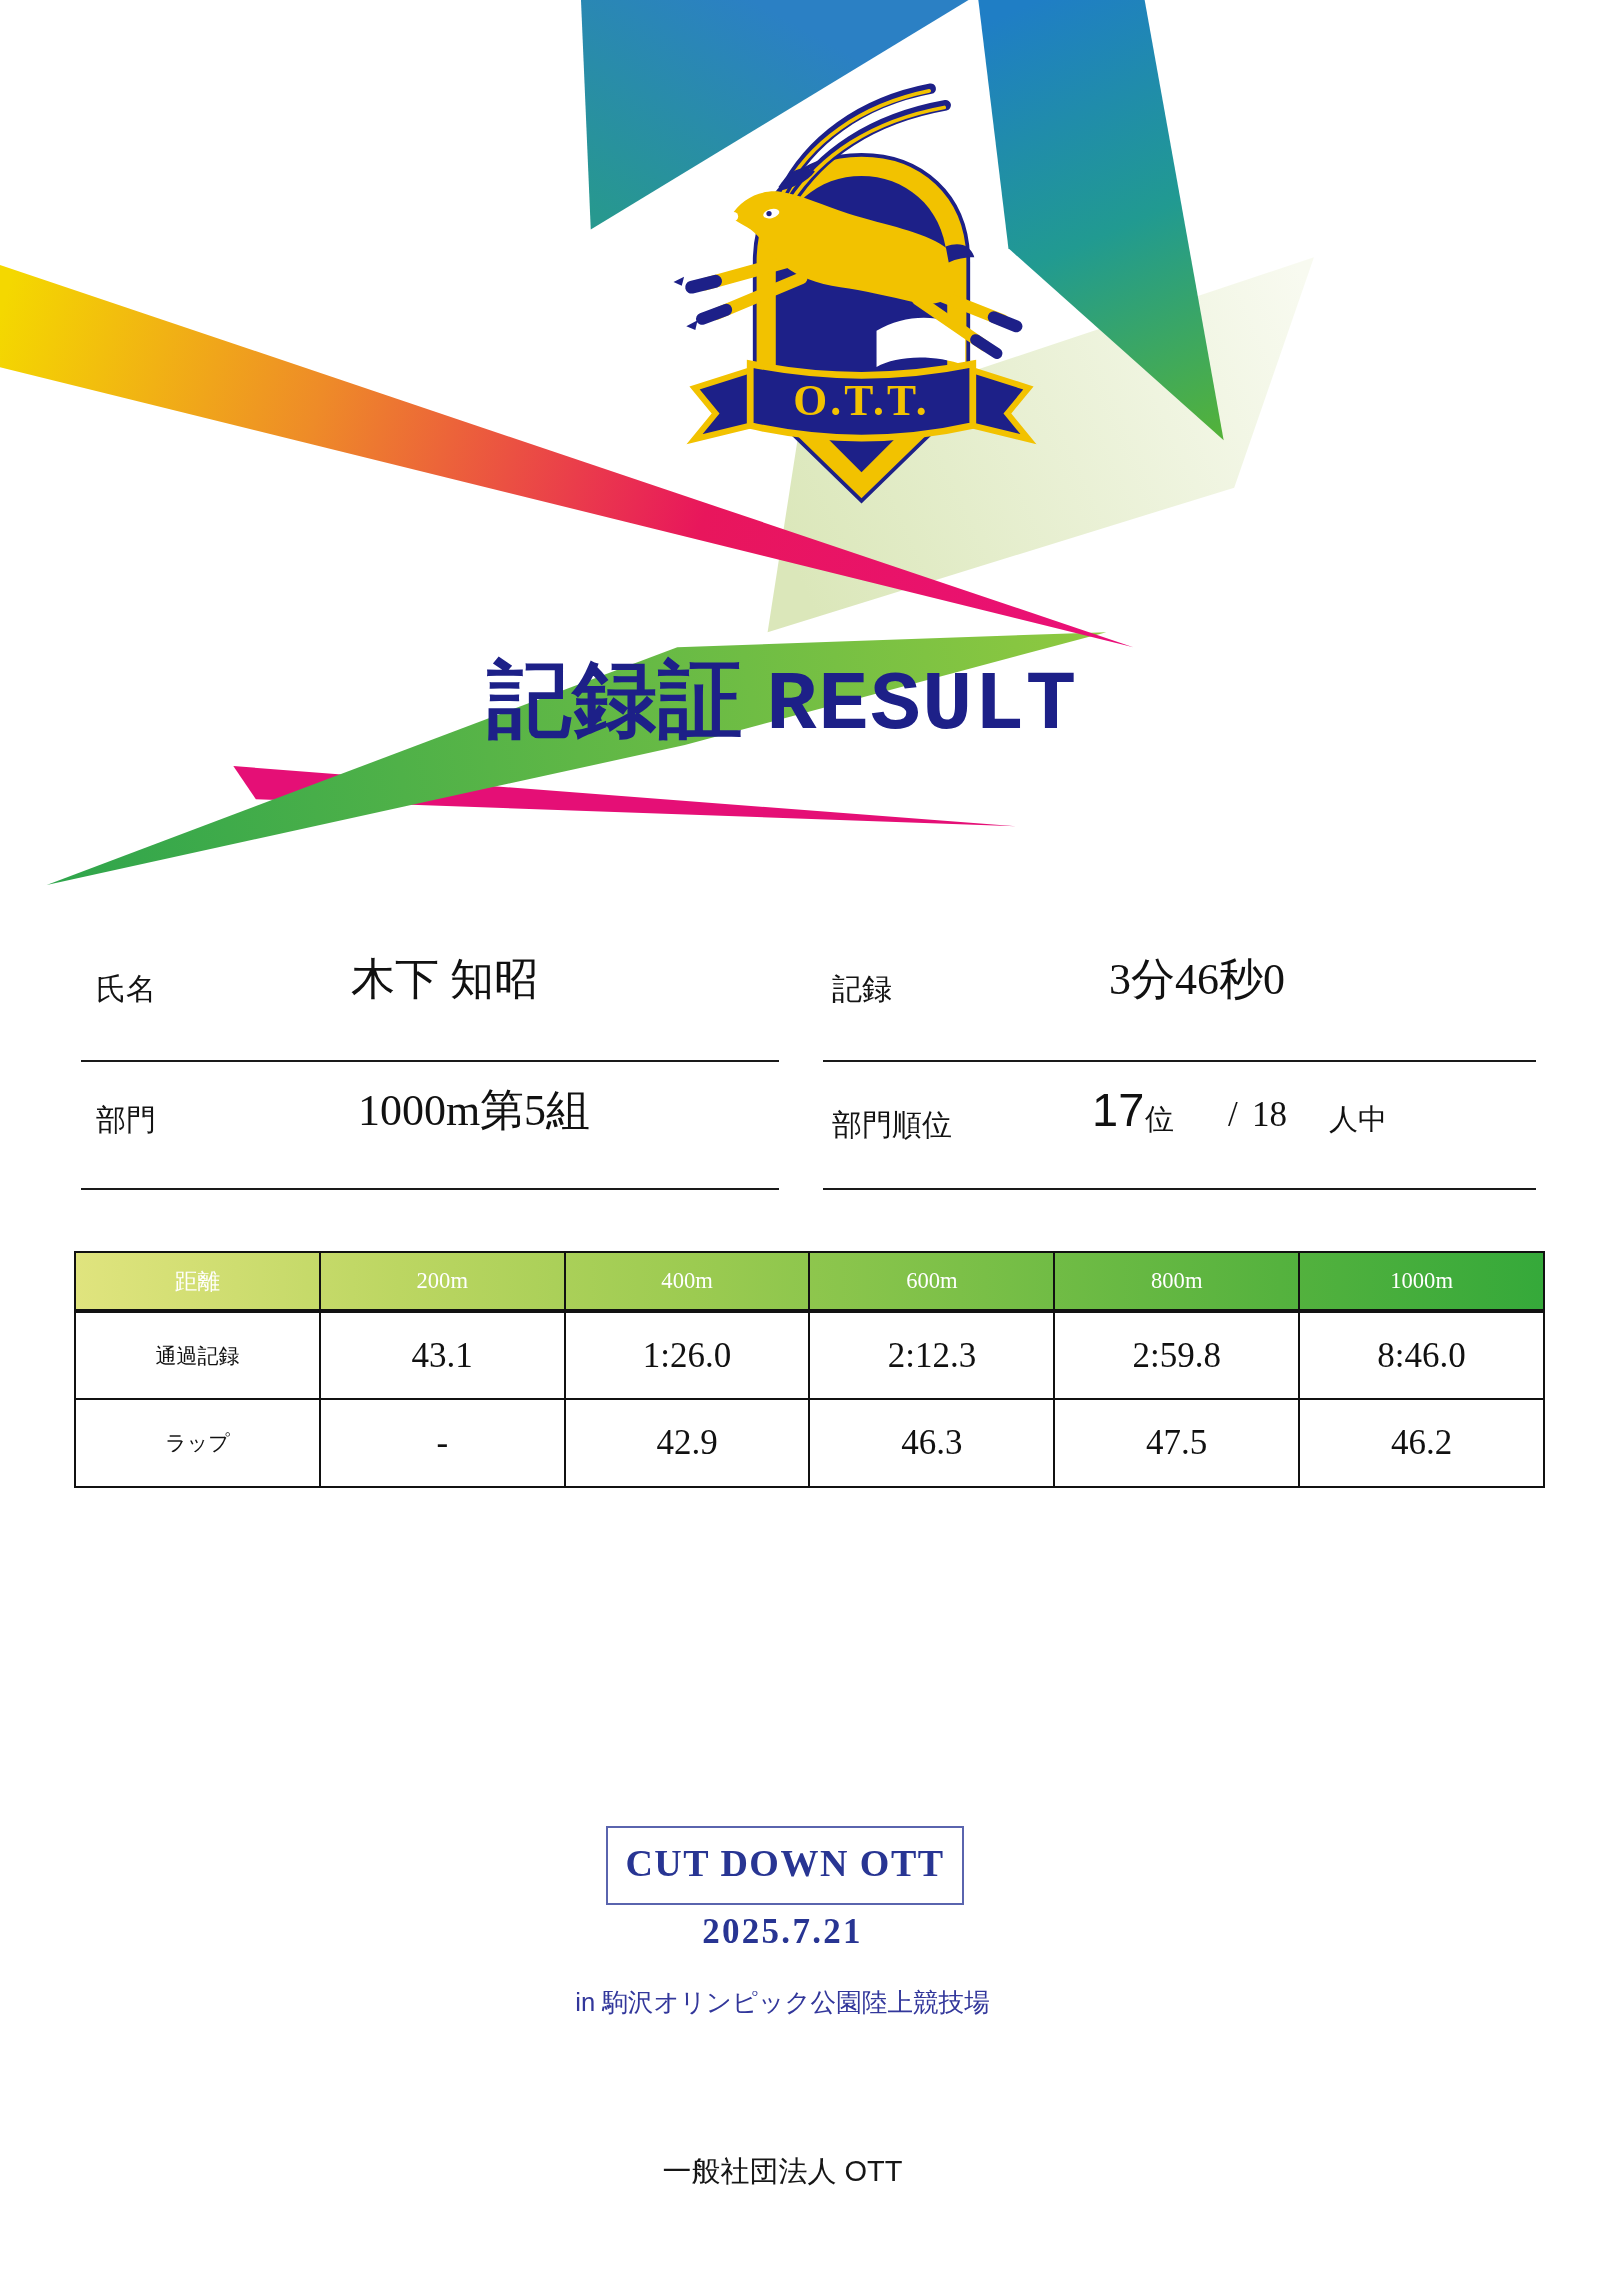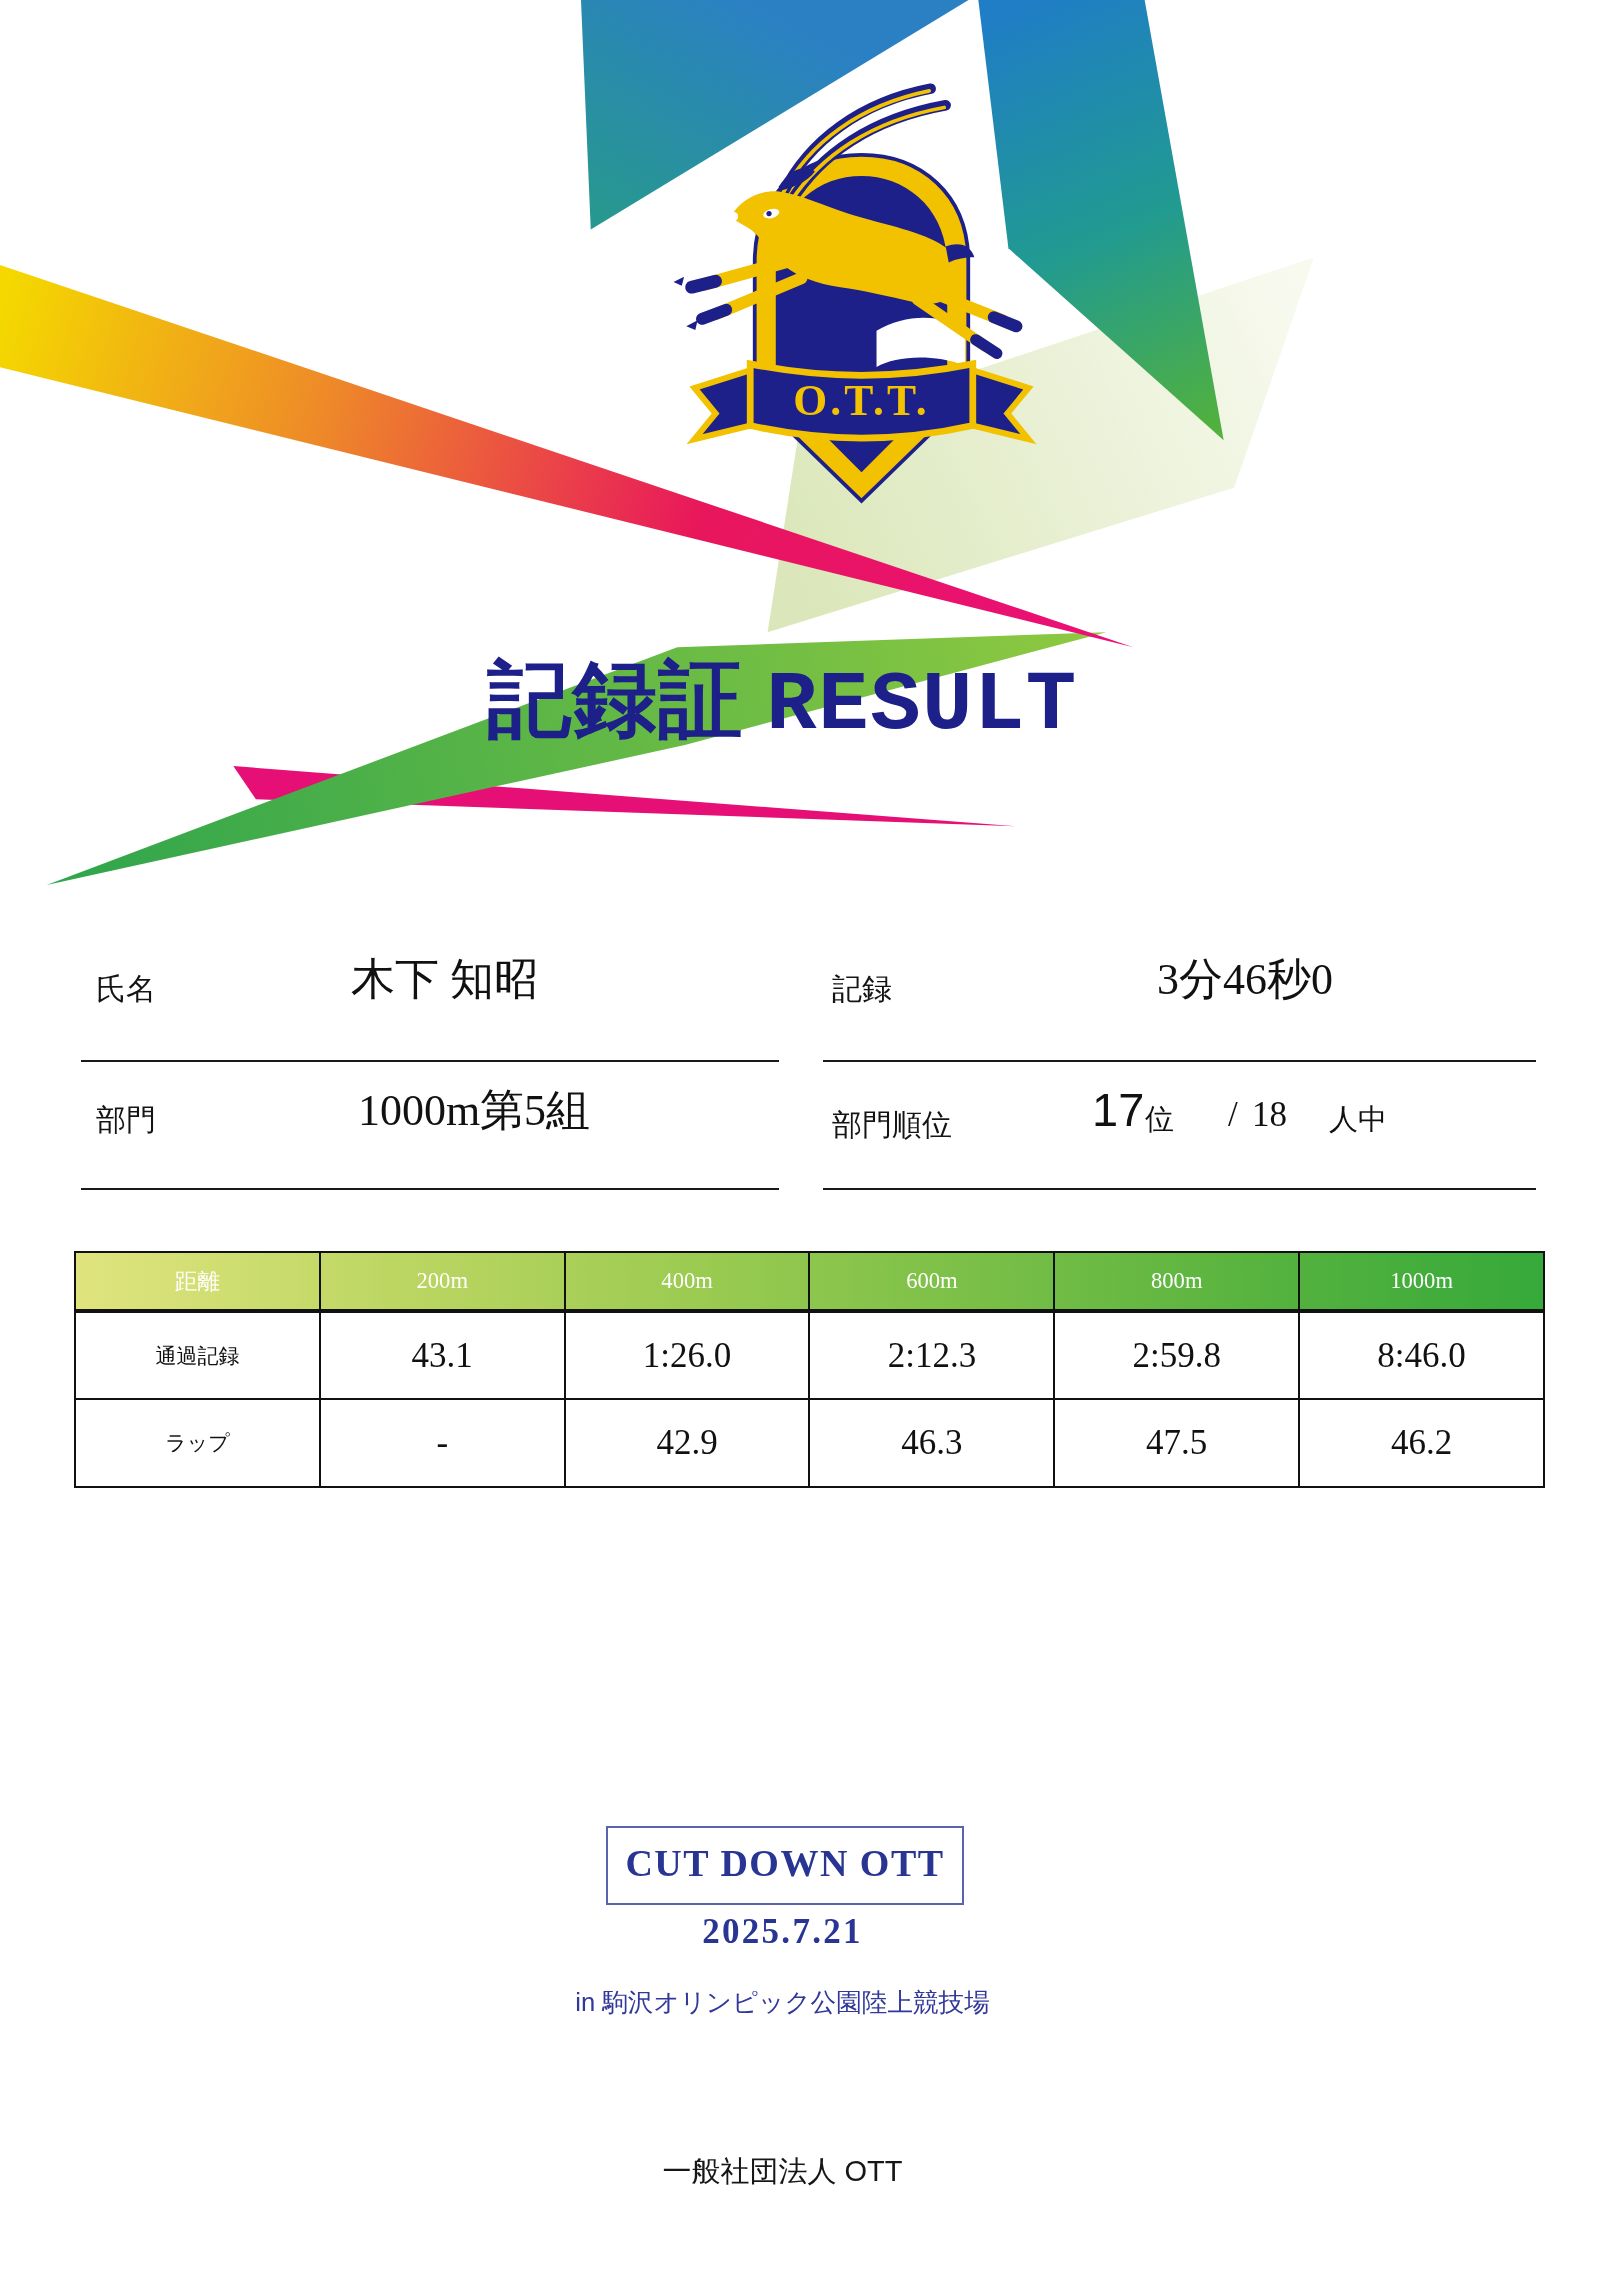--- a/index.html
+++ b/index.html
@@ -116,21 +116,21 @@
 
   <div class="title">
     <span class="jp">記録証</span><span class="en">RESULT</span>
   </div>
 
   <div class="flabel" style="left:96px;top:969px;">氏名</div>
   <div class="fval" style="left:151px;top:950px;width:587px;">木下 知昭</div>
   <div class="uline" style="left:81px;top:1060px;width:698px;"></div>
 
   <div class="flabel" style="left:832px;top:969px;">記録</div>
-  <div class="fval" style="left:1004px;top:950px;width:482px;">3分46秒0</div>
+  <div class="fval" style="left:956px;top:950px;width:482px;">3分46秒0</div>
   <div class="uline" style="left:823px;top:1060px;width:713px;"></div>
 
   <div class="flabel" style="left:96px;top:1100px;">部門</div>
   <div class="fval" style="left:173px;top:1081px;width:602px;">1000m第5組</div>
   <div class="uline" style="left:81px;top:1188px;width:698px;"></div>
 
   <div class="flabel" style="left:832px;top:1105px;">部門順位</div>
   <div class="rank-num" style="left:1060px;top:1082px;">17</div>
   <div class="rank-sm" style="left:1145px;top:1100px;">位</div>
   <div class="rank-md" style="left:1228px;top:1095px;">/</div>

